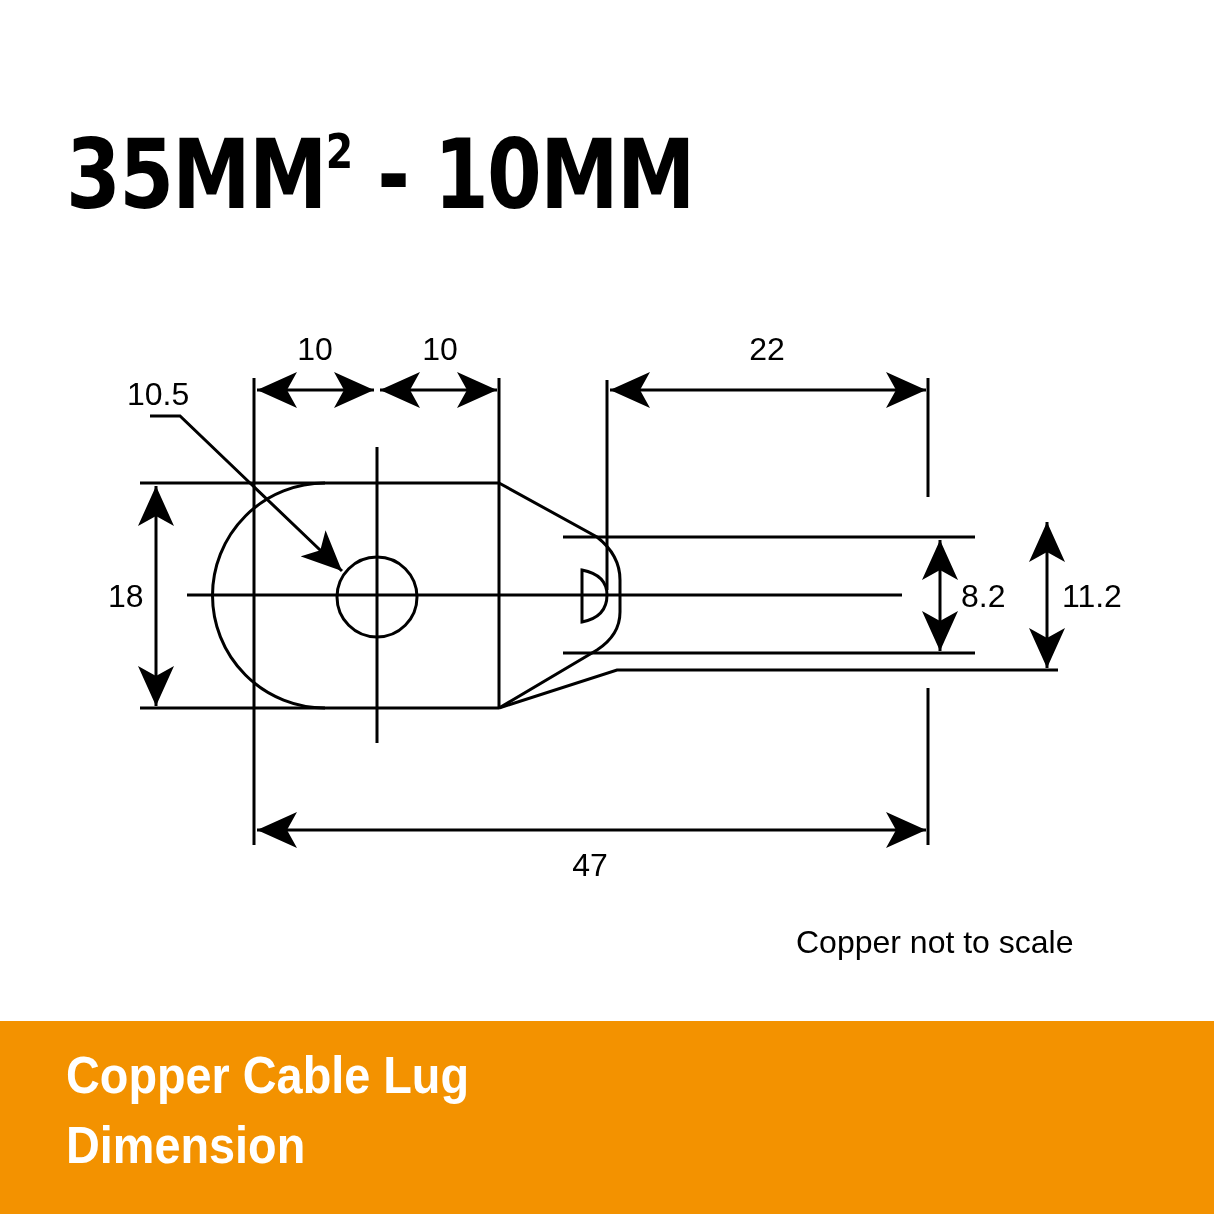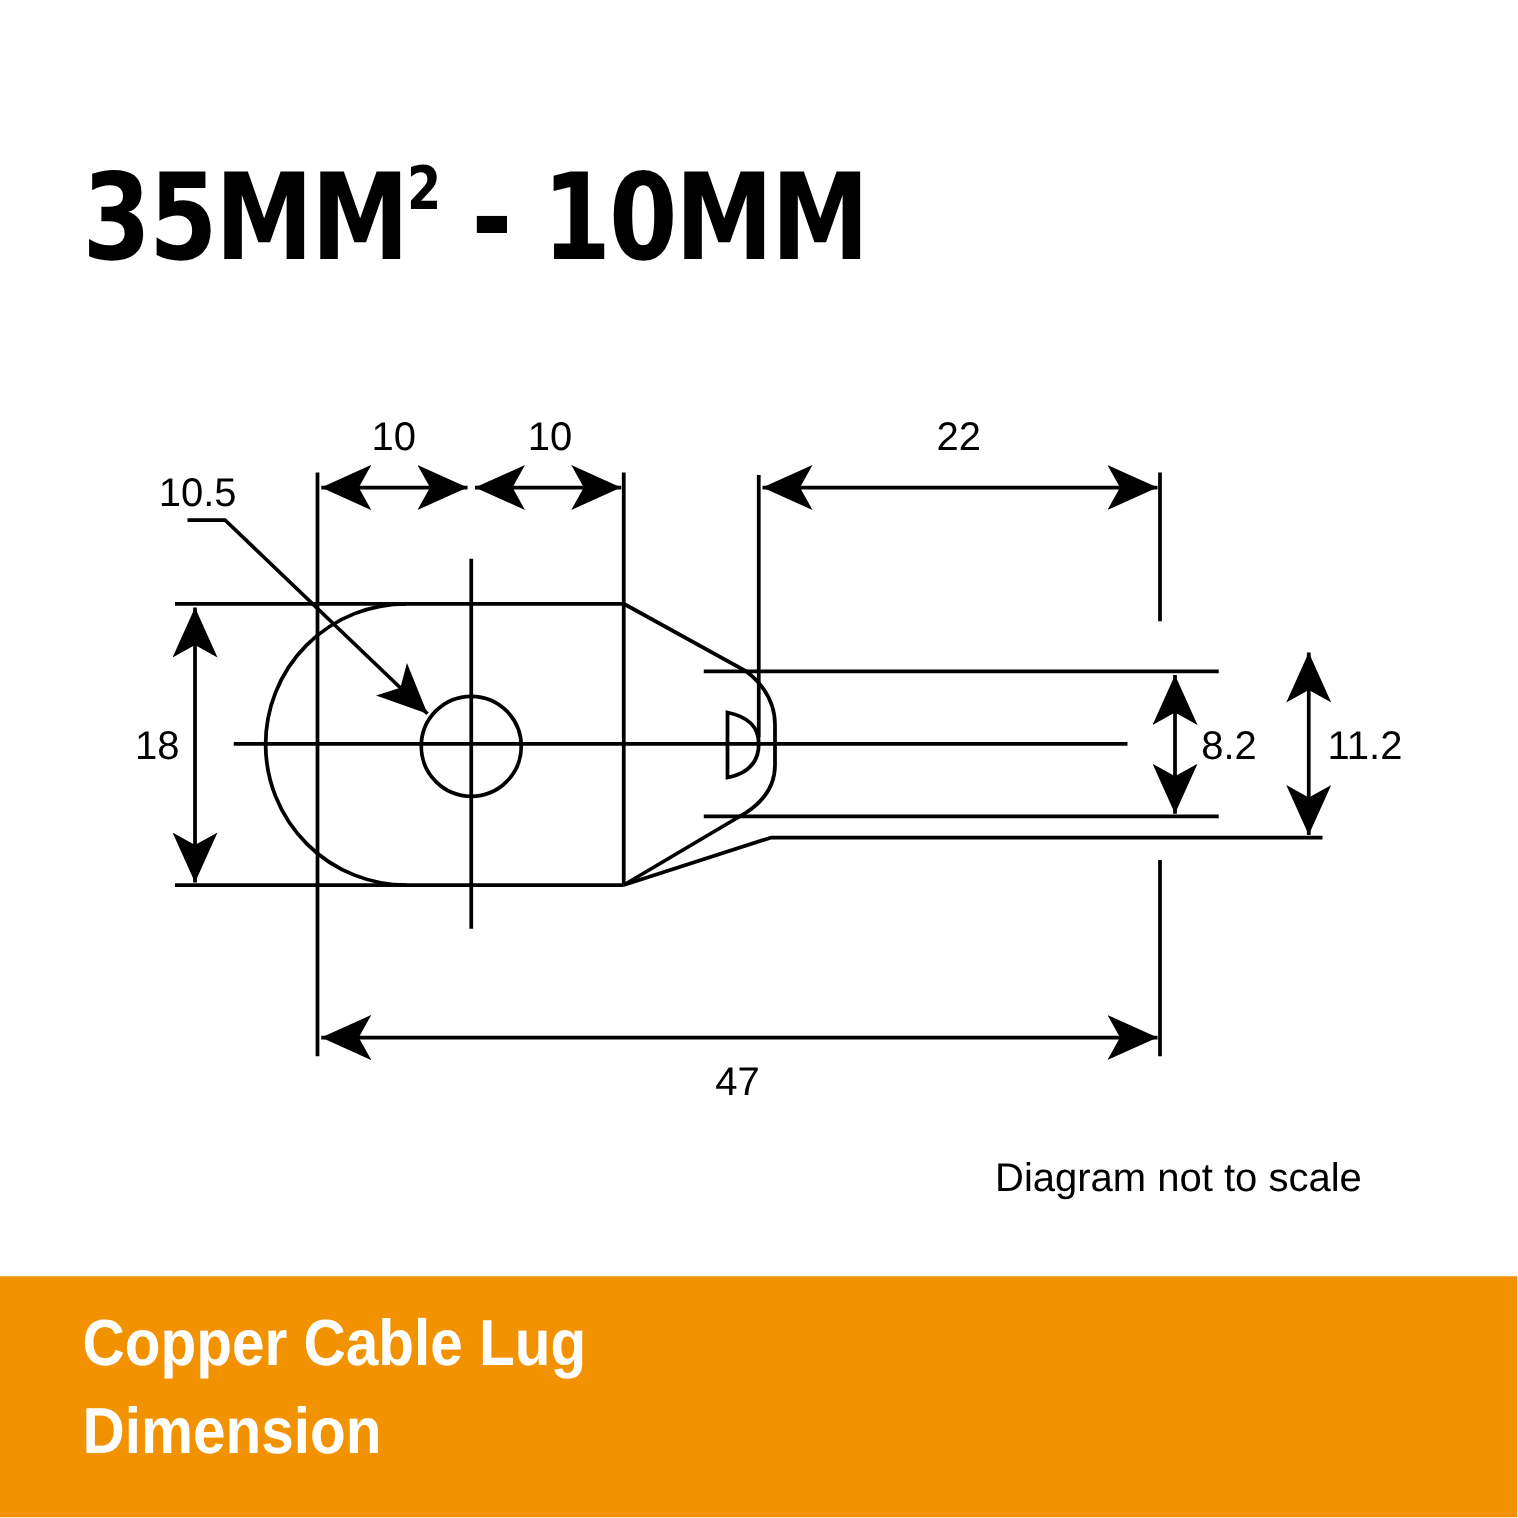--- a/index.html
+++ b/index.html
@@ -76,20 +76,20 @@
   <text class="dim-label" x="315" y="360" text-anchor="middle">10</text>
   <text class="dim-label" x="440" y="360" text-anchor="middle">10</text>
   <text class="dim-label" x="127" y="405">10.5</text>
   <text class="dim-label" x="767" y="360" text-anchor="middle">22</text>
   <text class="dim-label" x="108" y="607">18</text>
   <text class="dim-label" x="961" y="607">8.2</text>
   <text class="dim-label" x="1062" y="607">11.2</text>
   <text class="dim-label" x="590" y="876" text-anchor="middle">47</text>
 </svg>
 
-<div class="note">Diagram not to scale</div>
+<div class="note">Copper not to scale</div>
 
 <div class="band">
 </div>
 <div class="band-text">
   <div>Copper Cable Lug</div>
   <div>Dimension</div>
 </div>
 
 </body></html>

